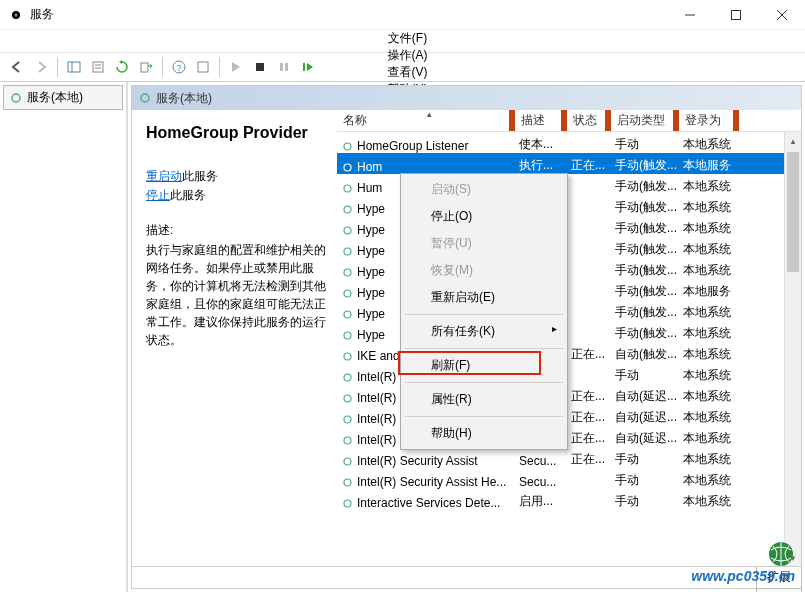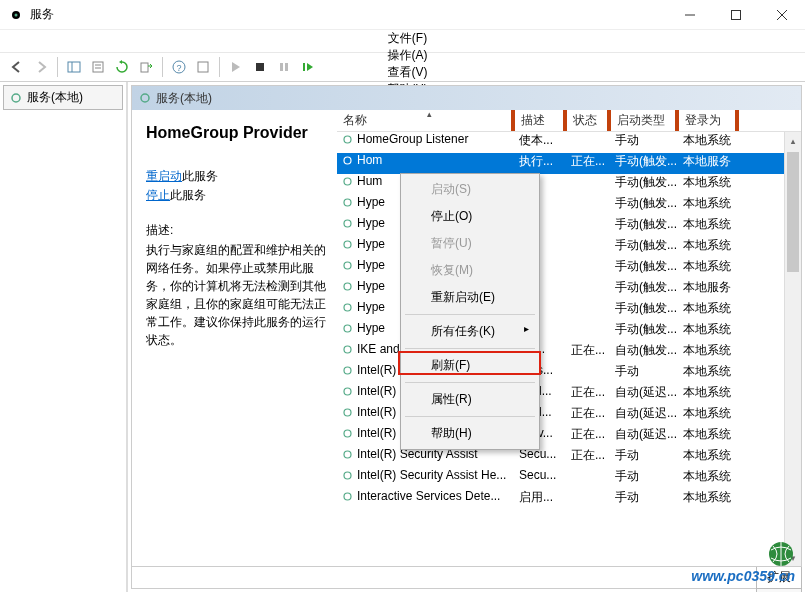--- a/index.html
+++ b/index.html
@@ -29,35 +29,35 @@
 .right-body { flex: 1; display: flex; overflow: hidden; }
 .detail-col { width: 205px; padding: 14px 10px 10px 14px; font-size: 12px; }
 .detail-col h3 { font-size: 16px; font-weight: bold; margin-bottom: 26px; }
 .detail-col .alink { color: #0066cc; text-decoration: underline; display: inline; }
 .detail-col .line { margin-bottom: 2px; }
 .detail-col .desc-label { margin-top: 18px; margin-bottom: 2px; }
 .detail-col .desc-text { line-height: 1.5; }
 
 .list-col { flex: 1; position: relative; overflow: hidden; }
 .grid-header { display: flex; height: 22px; background: #fff; border-bottom: 1px solid #e0e0e0; font-size: 12px; position: relative; }
-.grid-header .col { padding: 4px 6px; border-right: 4px solid #c2410c; color: #333; display: flex; align-items: center; }
+.grid-header .col { padding: 4px 6px; border-right: 6px solid #c2410c; color: #333; display: flex; align-items: center; }
 .grid-header .sort-ind { position: absolute; top: -1px; left: 90px; font-size: 9px; color: #555; }
 
 .grid-body { font-size: 12px; }
-.row { display: flex; height: 21px; align-items: flex-start; }
+.row { display: flex; height: 21px; align-items: flex-end; }
 .row.selected { background: #0078d7; color: #fff; }
 .row .cell { padding: 0 4px; overflow: hidden; white-space: nowrap; text-overflow: ellipsis; display: flex; align-items: center; gap: 3px; }
 
 .c-name { width: 178px; }
 .c-desc { width: 52px; }
 .c-stat { width: 44px; }
 .c-strt { width: 68px; }
 .c-logon { width: 60px; }
 
-.ctx-menu { position: absolute; left: 400px; top: 173px; width: 140px; background: #f2f2f2; border: 1px solid #aaa; box-shadow: 3px 3px 5px rgba(0,0,0,0.25); font-size: 12px; z-index: 100; padding: 2px; }
+.ctx-menu { position: absolute; left: 400px; top: 173px; width: 168px; background: #f2f2f2; border: 1px solid #aaa; box-shadow: 3px 3px 5px rgba(0,0,0,0.25); font-size: 12px; z-index: 100; padding: 2px; }
 .ctx-item { padding: 5px 10px 5px 28px; position: relative; }
 .ctx-item.disabled { color: #999; }
 .ctx-item.has-sub::after { content: "▸"; position: absolute; right: 8px; font-size: 10px; }
 .ctx-sep { height: 1px; background: #d0d0d0; margin: 3px 2px; }
 .ctx-highlight { position: absolute; left: 398px; top: 351px; width: 143px; height: 24px; border: 2px solid #d21; z-index: 101; pointer-events: none; }
 
 .tabs-bottom { height: 22px; border-top: 1px solid #ccc; display: flex; align-items: flex-end; padding-left: 4px; font-size: 12px; background: #fff; flex-direction: column; }
 .tab { padding: 2px 10px; border: 1px solid #bbb; border-top: none; background: #f8f8f8; margin-right: -1px; }
 .tab.active { background: #fff; }
 

